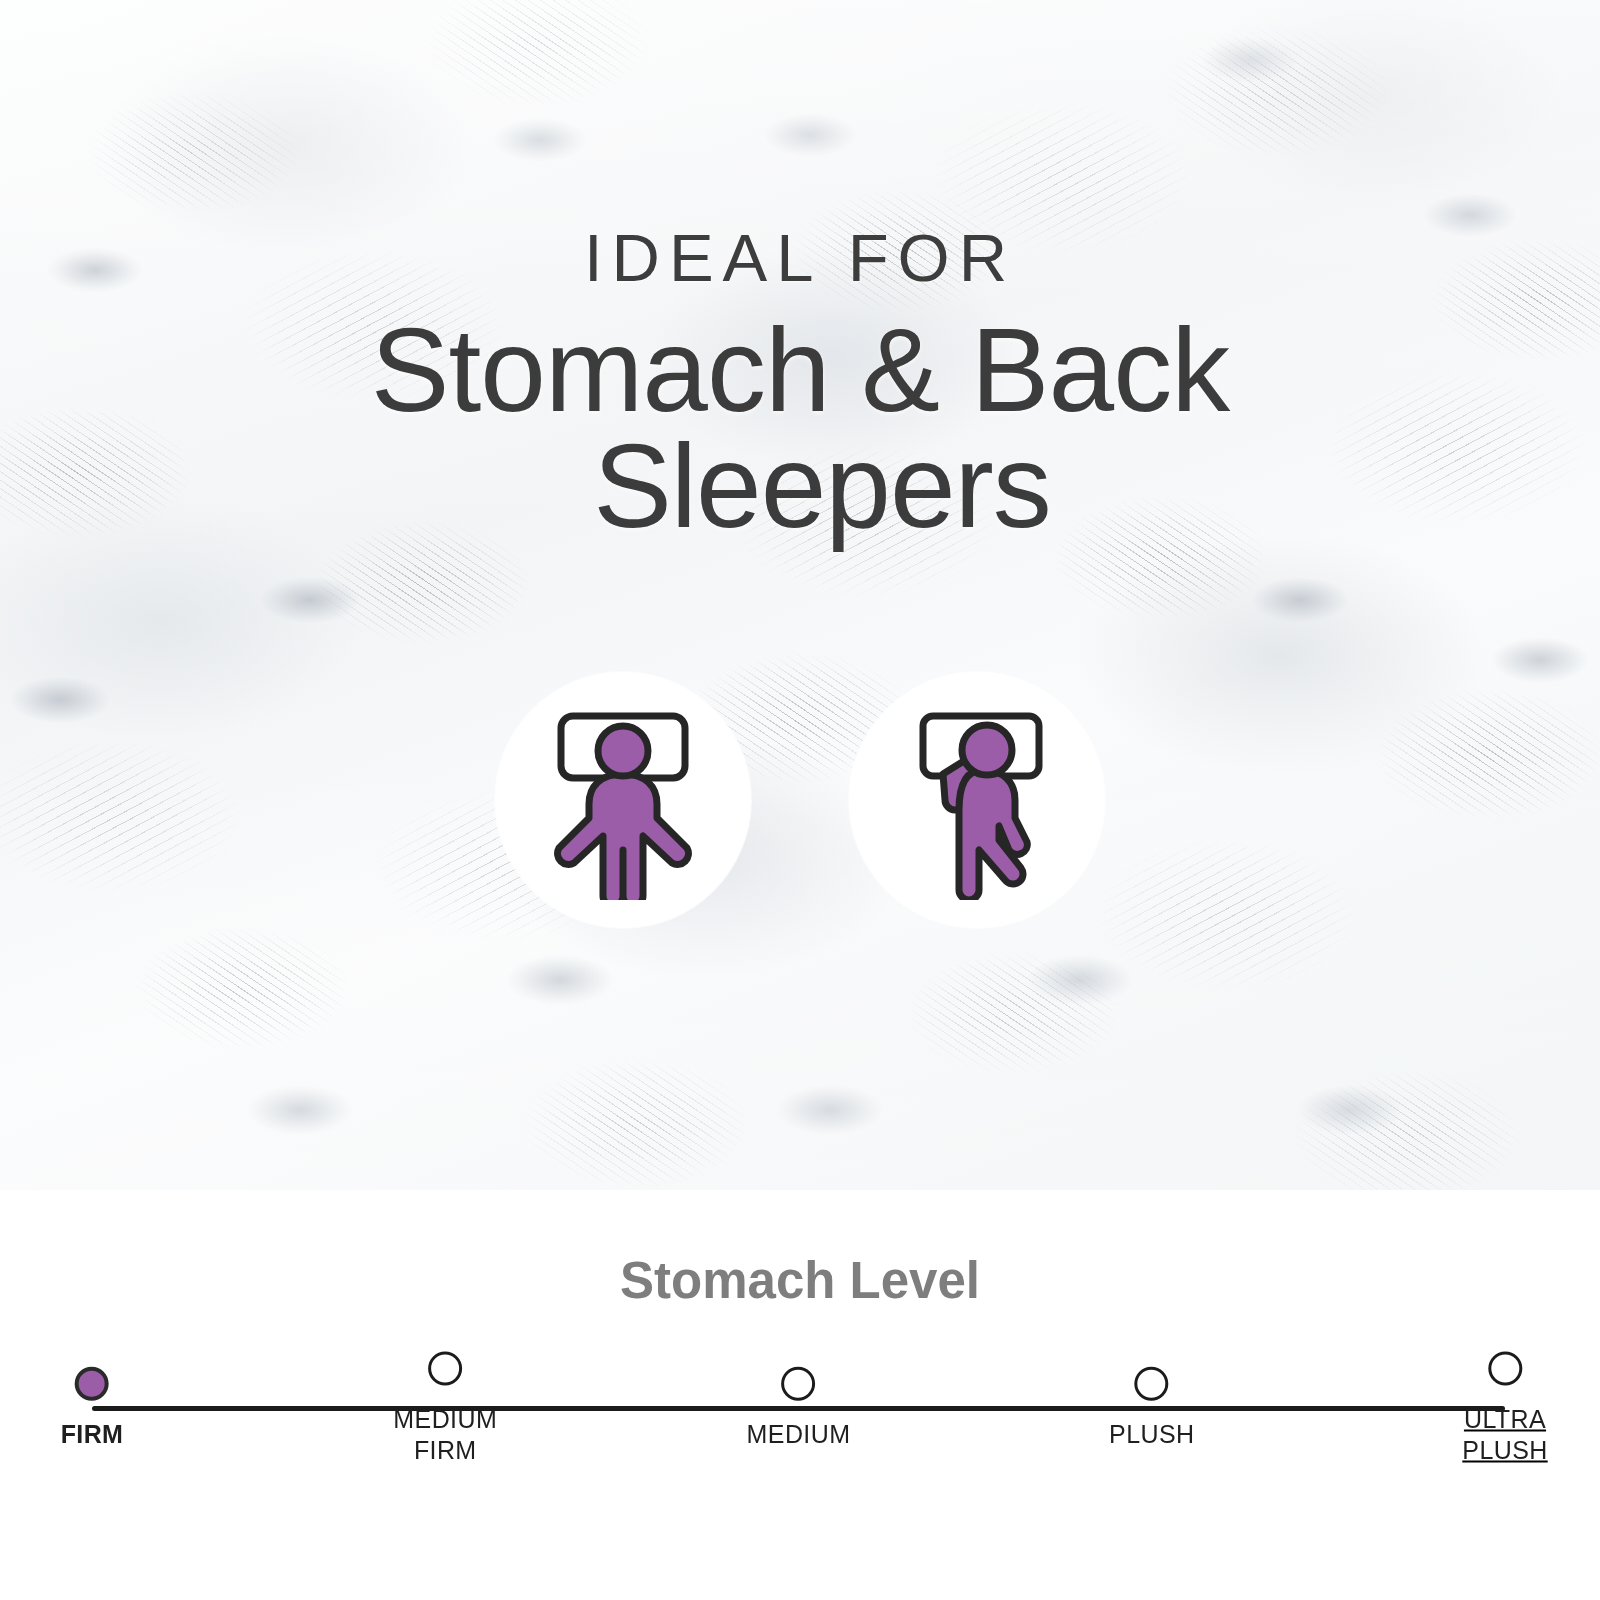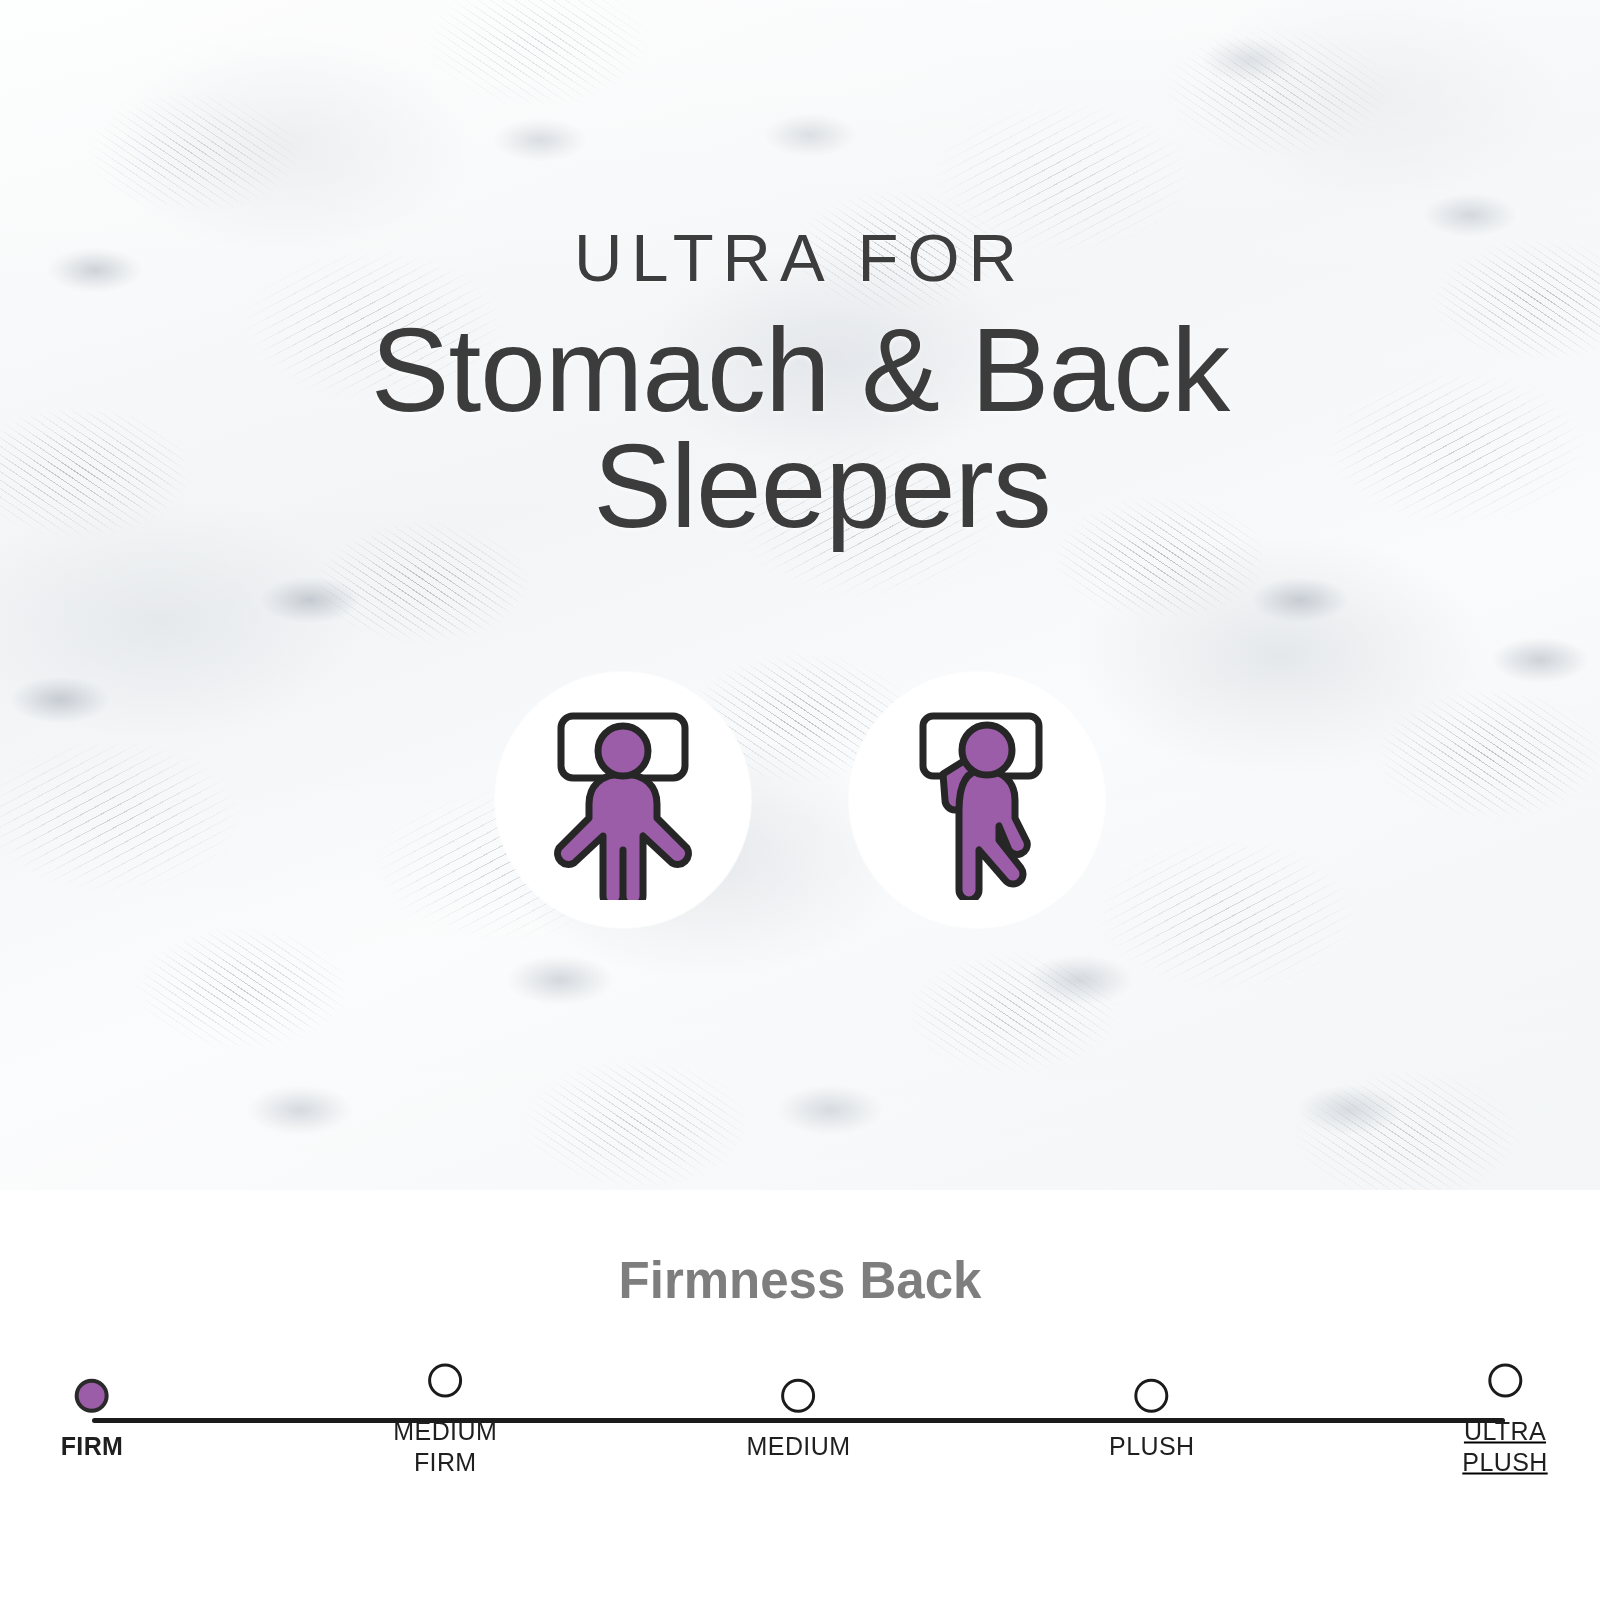--- a/index.html
+++ b/index.html
@@ -215,21 +215,21 @@
     text-align: center;
     font-size: 51px;
     font-weight: 700;
     color: #7e7e7e;
     letter-spacing: 0px;
   }
 
   .scale {
     position: absolute;
     left: 92px;
-    top: 228px;
+    top: 216px;
     width: 1413px;
     height: 1px;
   }
   .scale-line {
     position: absolute;
     left: 0;
     top: 0;
     width: 1413px;
     height: 5px;
     background: #1b1b1b;
@@ -276,21 +276,21 @@
 <div id="page">
 
   <div class="hero">
     <div class="hero-base"></div>
     <div class="hero-hatch-a"></div>
     <div class="hero-hatch-b"></div>
     <div class="hero-dimples"></div>
     <div class="hero-sheen"></div>
 
     <div class="hero-text">
-      <p class="eyebrow">ULTRA FOR</p>
+      <p class="eyebrow">IDEAL FOR</p>
       <h1 class="headline">
         <span>Stomach &amp; Back</span>
         <span class="line2">Sleepers</span>
       </h1>
     </div>
 
     <div class="badges">
 
       <div class="badge">
         <span>
@@ -351,21 +351,21 @@
               <circle cx="100" cy="50" r="25"></circle>
             </g>
           </svg>
         </span>
       </div>
 
     </div>
   </div>
 
   <div class="firmness">
-    <h2 class="firmness-title">Firmness Back</h2>
+    <h2 class="firmness-title">Stomach Level</h2>
 
     <div class="scale">
       <div class="scale-line"></div>
       <div id="stops-host">
           <div class="stop active" style="left: 0%;">
             <div class="stop-dot"></div>
             <div class="stop-label">FIRM</div>
           </div>
           <div class="stop" style="left: 25%;">
             <div class="stop-dot"></div>

